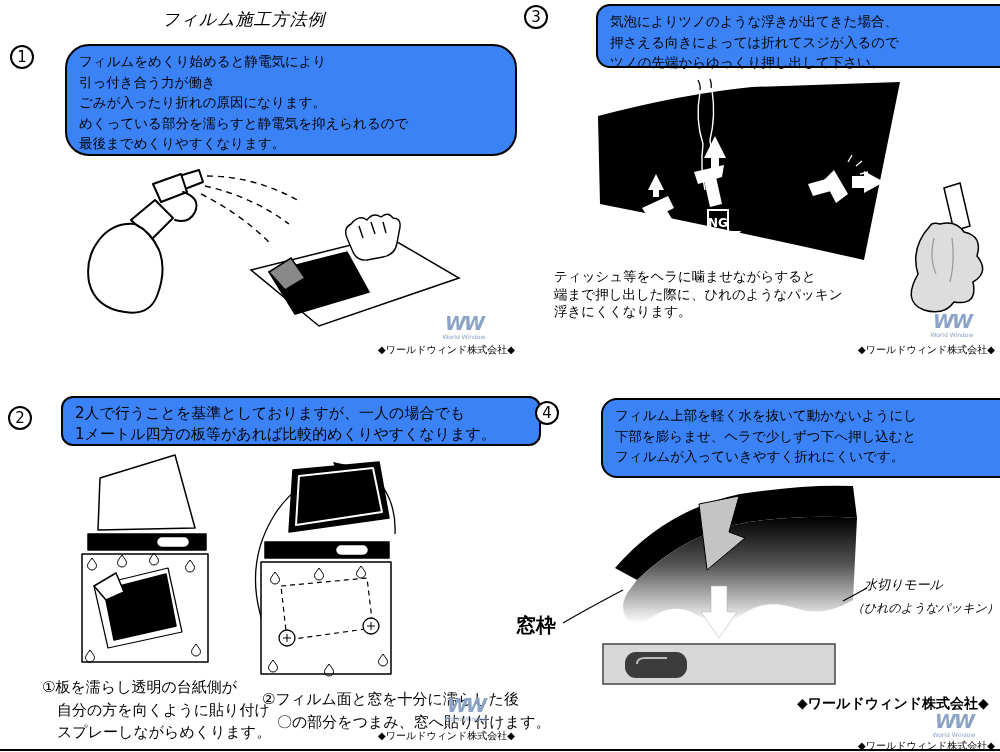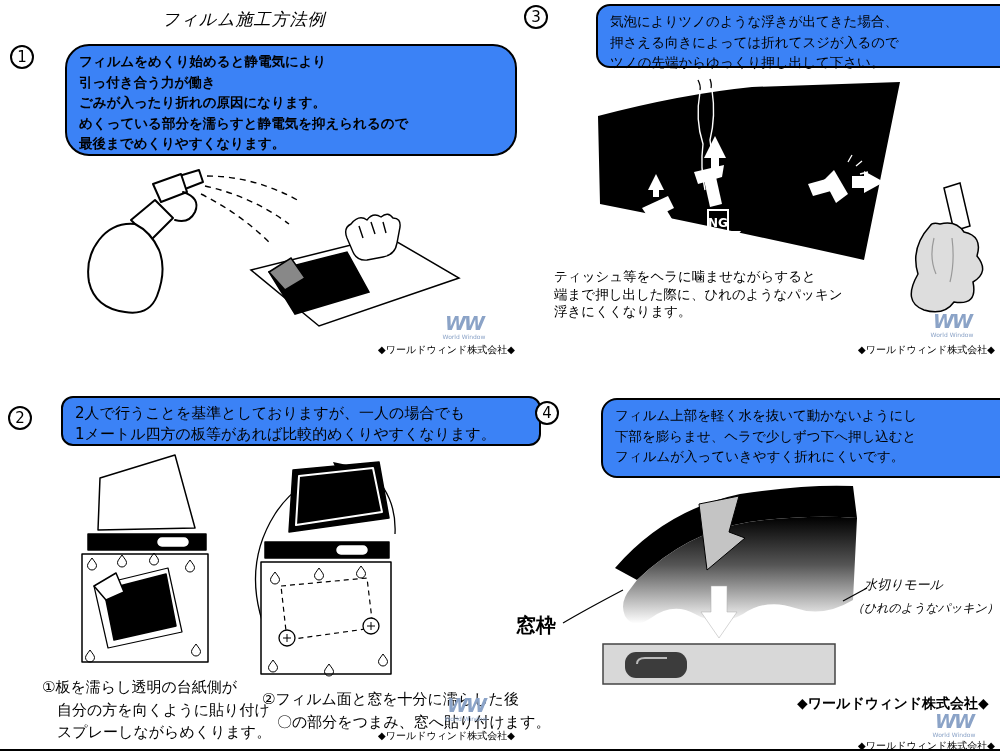--- a/index.html
+++ b/index.html
@@ -39,21 +39,21 @@
       <stop offset="0" stop-color="#000"></stop>
       <stop offset="0.45" stop-color="#555"></stop>
       <stop offset="1" stop-color="#fff"></stop>
     </linearGradient>
   </defs>
 </svg>
 
 <div class="abs title" style="left:162px; top:8px;">フィルム施工方法例</div>
 
 <div class="circle-num" style="left:10px; top:45px;">1</div>
-<div class="bubble" style="left:37px; top:44px; width:452px; height:112px; font-size:13.5px; border-radius:24px;font-weight:bold;">フィルムをめくり始めると静電気により
+<div class="bubble" style="left:37px; top:44px; width:452px; height:112px; font-size:13.5px; border-radius:24px;">フィルムをめくり始めると静電気により
 引っ付き合う力が働き
 ごみが入ったり折れの原因になります。
 めくっている部分を濡らすと静電気を抑えられるので
 最後までめくりやすくなります。</div>
 
 <svg style="left:55px; top:162px;" width="420" height="178" viewBox="0 0 420 178">
 
   <g fill="#fff" stroke="#000" stroke-width="2" stroke-linejoin="round" stroke-linecap="round">
     <path d="M124 14 L144 8 L148 20 L130 27 Z"></path>
     <path d="M98 22 L126 12 L132 30 L106 40 Z"></path>

